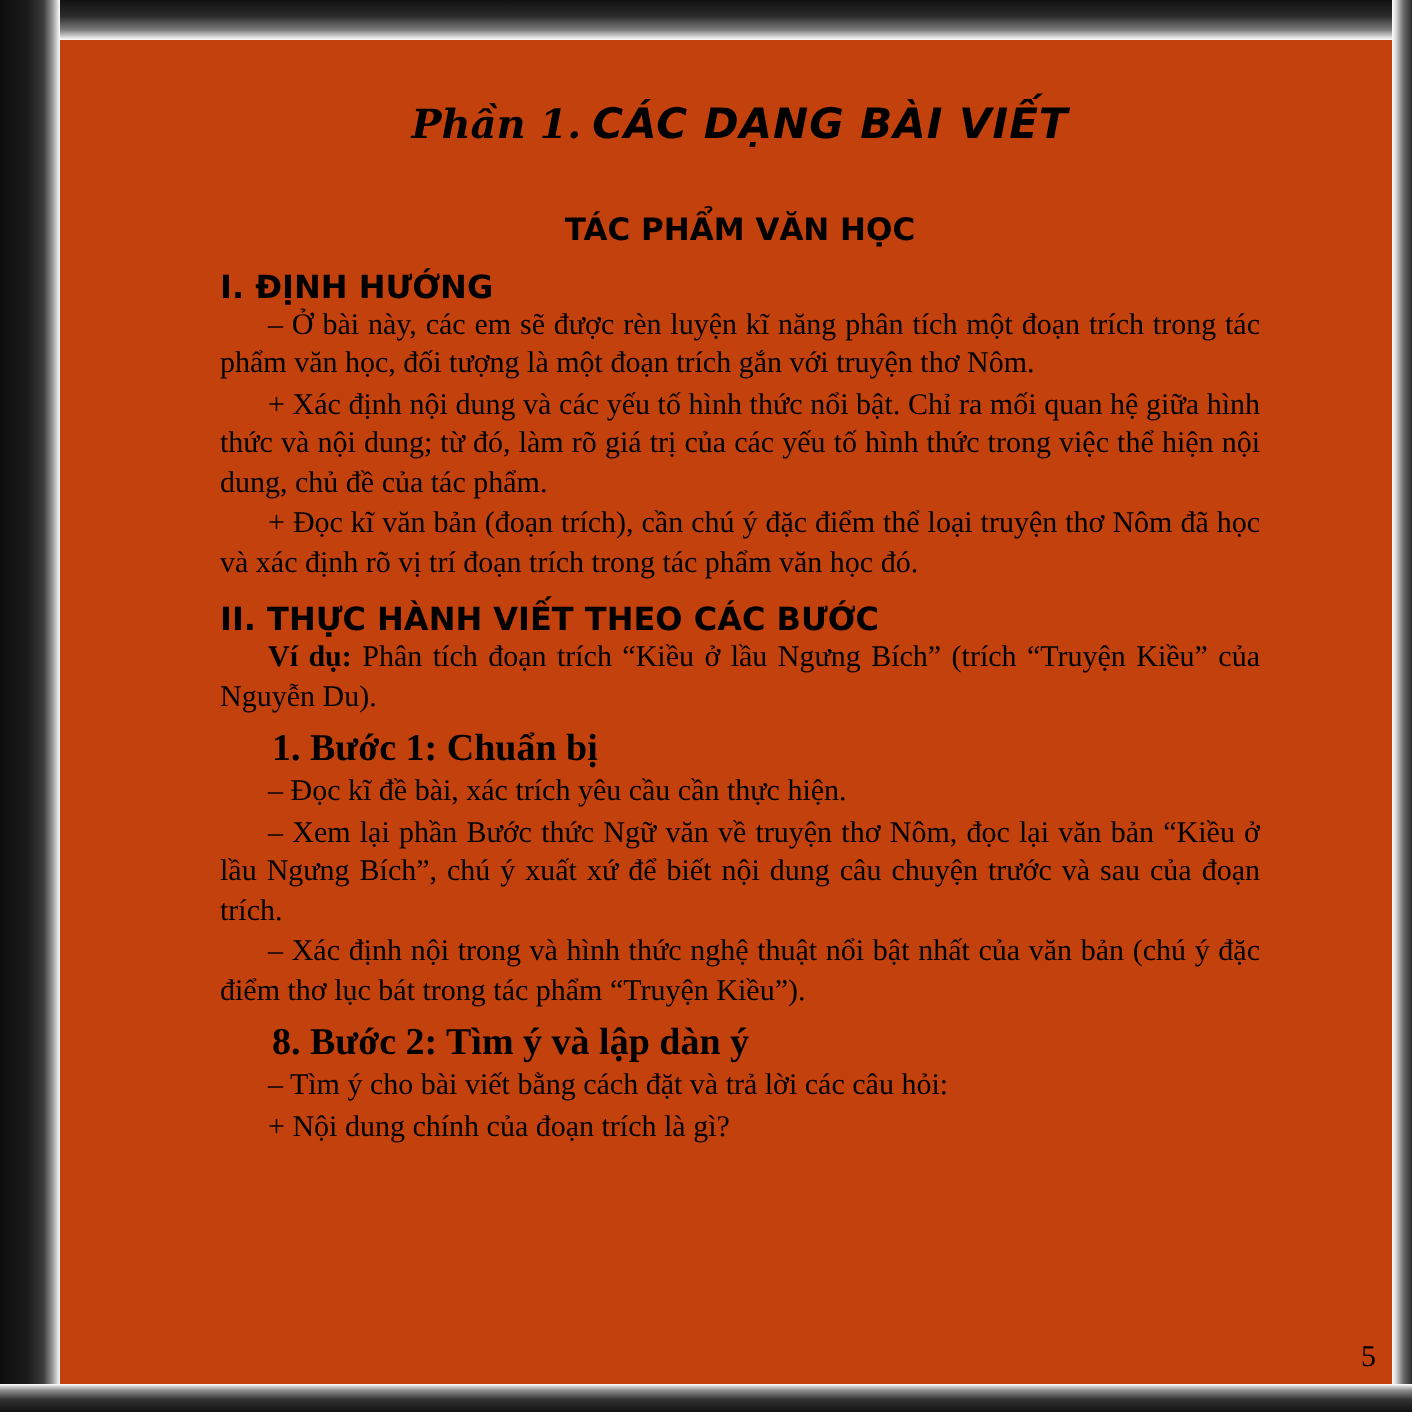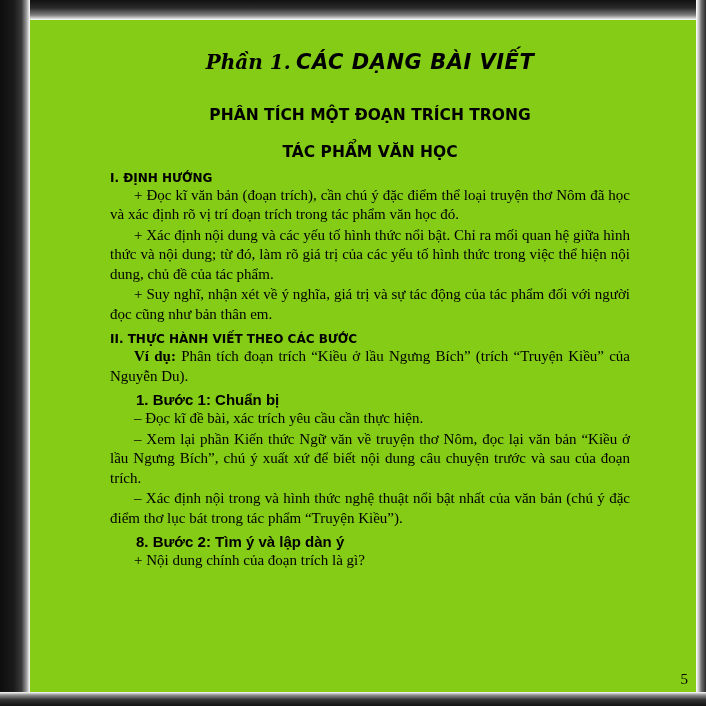--- a/index.html
+++ b/index.html
@@ -12,21 +12,21 @@
     background: #ffffff;
     font-family: "Liberation Serif", serif;
     color: #000000;
     overflow: hidden;
   }
   .page {
     position: relative;
     width: 706px;
     height: 706px;
     box-sizing: border-box;
-    background: #84cc16;
+    background: #c2410c;
   }
   
   .edge-left {
     position: absolute;
     left: 0;
     top: 0;
     width: 30px;
     height: 706px;
     background: linear-gradient(to right, #0d0d0d 0%, #1a1a1a 45%, #3a3a3a 72%, #9a9a9a 88%, #ffffff 100%);
   }
@@ -92,28 +92,28 @@
     margin-top: 30px;
     margin-bottom: 6px;
   }
   .doc-title .line2 {
     display: block;
     margin-top: 16px;
   }
   .heading {
     font-family: "DejaVu Sans", sans-serif;
     font-weight: bold;
-    font-size: 12px;
+    font-size: 16px;
     margin-top: 8px;
     margin-bottom: 1px;
   }
   .subheading {
-    font-family: Liberation Sans, sans-serif;
+    font-family: Liberation Serif, serif;
     font-weight: bold;
-    font-size: 15px;
+    font-size: 19px;
     margin-top: 5px;
     margin-bottom: 1px;
     text-indent: 26px;
   }
   p.para {
     font-size: 15px;
     line-height: 1.30;
     margin: 0 0 1px 0;
     text-align: justify;
     text-indent: 24px;
@@ -142,39 +142,39 @@
   <div class="edge-bottom"></div>
 
   <div class="content">
 
     <div class="part-title">
       <span class="script">Phần 1.</span>
       <span class="caps">CÁC DẠNG BÀI VIẾT</span>
     </div>
 
     <div class="doc-title">
-      <span>PHÂN TÍCH MỘT ĐOẠN TRÍCH TRONG</span>
       <span class="line2">TÁC PHẨM VĂN HỌC</span>
     </div>
 
     <div class="heading">I. ĐỊNH HƯỚNG</div>
+    <p class="para">– Ở bài này, các em sẽ được rèn luyện kĩ năng phân tích một đoạn trích trong tác phẩm văn học, đối tượng là một đoạn trích gắn với truyện thơ Nôm.</p>
+    <p class="para">+ Xác định nội dung và các yếu tố hình thức nổi bật. Chỉ ra mối quan hệ giữa hình thức và nội dung; từ đó, làm rõ giá trị của các yếu tố hình thức trong việc thể hiện nội dung, chủ đề của tác phẩm.</p>
     <p class="para">+ Đọc kĩ văn bản (đoạn trích), cần chú ý đặc điểm thể loại truyện thơ Nôm đã học và xác định rõ vị trí đoạn trích trong tác phẩm văn học đó.</p>
-    <p class="para">+ Xác định nội dung và các yếu tố hình thức nổi bật. Chỉ ra mối quan hệ giữa hình thức và nội dung; từ đó, làm rõ giá trị của các yếu tố hình thức trong việc thể hiện nội dung, chủ đề của tác phẩm.</p>
-    <p class="para">+ Suy nghĩ, nhận xét về ý nghĩa, giá trị và sự tác động của tác phẩm đối với người đọc cũng như bản thân em.</p>
 
     <div class="heading">II. THỰC HÀNH VIẾT THEO CÁC BƯỚC</div>
     <p class="para">
       <span class="bold italic">Ví dụ:</span>
       <span>Phân tích đoạn trích “Kiều ở lầu Ngưng Bích” (trích “Truyện Kiều” của Nguyễn Du).</span>
     </p>
 
     <div class="subheading">1. Bước 1: Chuẩn bị</div>
     <p class="para">– Đọc kĩ đề bài, xác trích yêu cầu cần thực hiện.</p>
-    <p class="para">– Xem lại phần Kiến thức Ngữ văn về truyện thơ Nôm, đọc lại văn bản “Kiều ở lầu Ngưng Bích”, chú ý xuất xứ để biết nội dung câu chuyện trước và sau của đoạn trích.</p>
+    <p class="para">– Xem lại phần Bước thức Ngữ văn về truyện thơ Nôm, đọc lại văn bản “Kiều ở lầu Ngưng Bích”, chú ý xuất xứ để biết nội dung câu chuyện trước và sau của đoạn trích.</p>
     <p class="para">– Xác định nội trong và hình thức nghệ thuật nổi bật nhất của văn bản (chú ý đặc điểm thơ lục bát trong tác phẩm “Truyện Kiều”).</p>
 
     <div class="subheading">8. Bước 2: Tìm ý và lập dàn ý</div>
+    <p class="para">– Tìm ý cho bài viết bằng cách đặt và trả lời các câu hỏi:</p>
     <p class="para">+ Nội dung chính của đoạn trích là gì?</p>
 
   </div>
 
   <div class="page-number">5</div>
 </div>
 
 </body></html>

